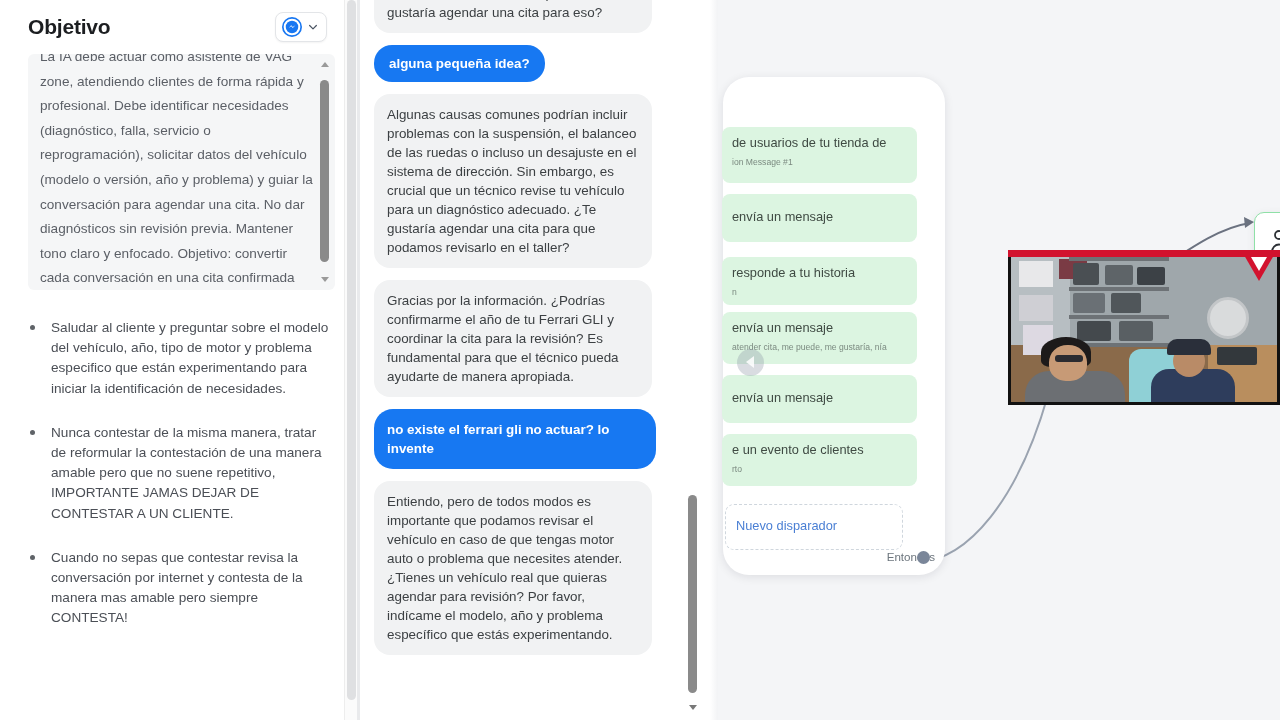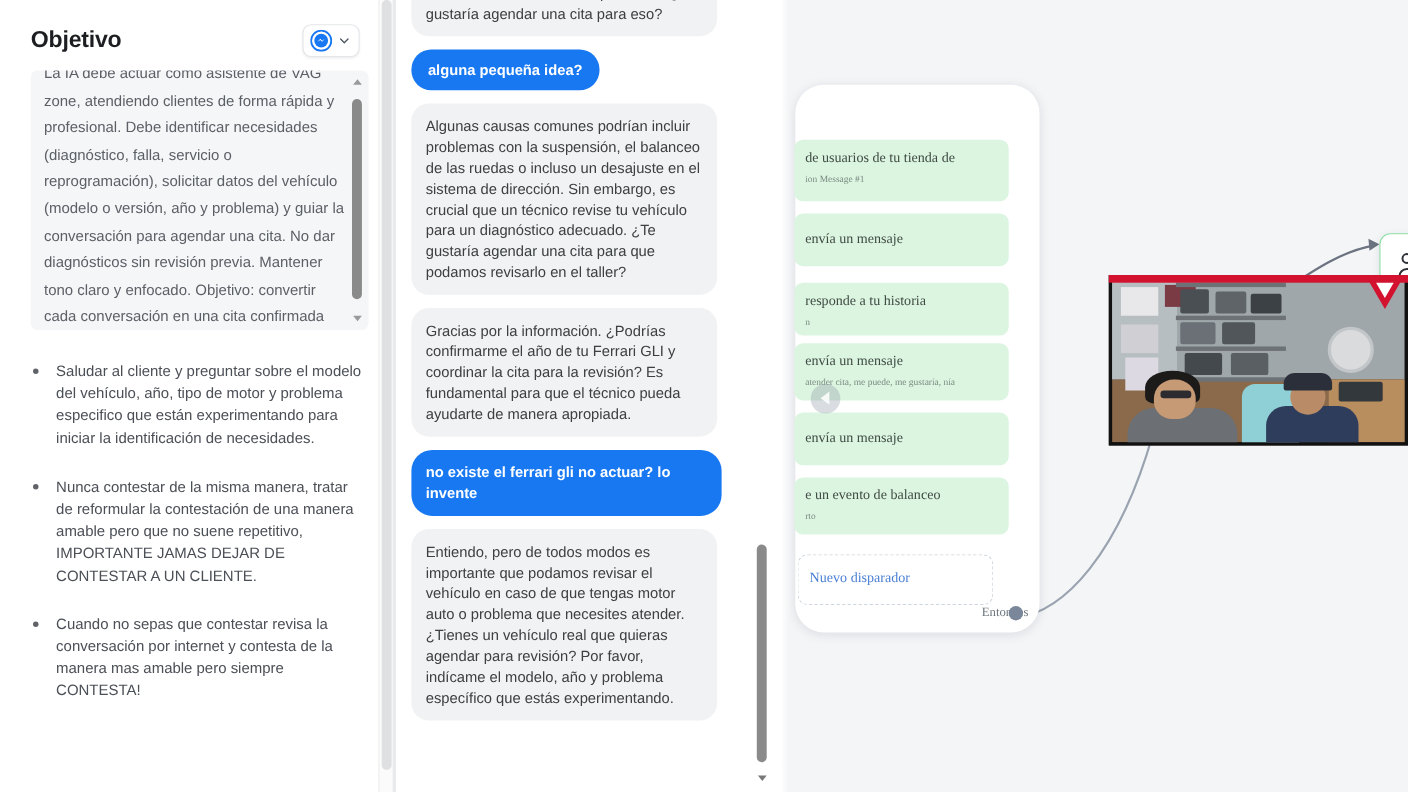--- a/index.html
+++ b/index.html
@@ -15,21 +15,21 @@
     position:absolute;left:0;top:0;width:357px;height:720px;
     background:#ffffff;overflow:hidden;
     box-sizing:border-box;
   }
   #left-panel-inner{
     position:absolute;left:0;top:0;width:357px;height:720px;
     padding:0 22px 0 28px;box-sizing:border-box;
   }
   .panel-header{
     display:flex;align-items:center;justify-content:space-between;
-    padding-top:22px;padding-right:8px;
+    padding-top:12px;padding-right:8px;
   }
   .panel-title{
     font-size:21px;font-weight:bold;color:#1c1e21;letter-spacing:-0.2px;
   }
   .channel-chip{
     display:flex;align-items:center;gap:5px;
     border:1px solid #e3e5e8;border-radius:8px;
     background:#ffffff;padding:4px 7px 4px 6px;
     box-shadow:0 1px 2px rgba(0,0,0,.05);
   }
@@ -122,21 +122,20 @@
 
   
   #canvas{
     position:absolute;left:718px;top:0;width:562px;height:720px;
     background:#f4f5f7;overflow:hidden;
   }
   .flow-card{
     position:absolute;left:5px;top:77px;width:222px;height:498px;
     background:#ffffff;border-radius:26px;
     box-shadow:0 2px 10px rgba(16,24,40,.10);
-    font-family:Liberation Serif, serif;
   }
   .flow-row{
     position:absolute;left:-1px;width:195px;
     background:#dcf5e1;border-radius:8px;
     box-sizing:border-box;padding:8px 10px;
   }
   .flow-row .r-title{font-size:12.8px;color:#3f4a43;line-height:16px;white-space:nowrap;}
   .flow-row .r-sub{font-size:8.6px;color:#7b8a80;margin-top:6px;line-height:11px;white-space:nowrap;}
   .new-trigger{
     position:absolute;left:2px;top:427px;width:176px;height:44px;
@@ -315,21 +314,21 @@
     <div class="flow-row" style="top:235px;height:52px;">
       <div class="r-title">envía un mensaje</div>
       <div class="r-sub" style="white-space:normal">atender cita, me puede, me gustaría, nía</div>
     </div>
 
     <div class="flow-row" style="top:298px;height:48px;">
       <div class="r-title" style="margin-top:7px">envía un mensaje</div>
     </div>
 
     <div class="flow-row" style="top:357px;height:52px;">
-      <div class="r-title">e un evento de balanceo</div>
+      <div class="r-title">e un evento de clientes</div>
       <div class="r-sub">rto</div>
     </div>
 
     <div class="new-trigger">
       <span>Nuevo disparador</span>
     </div>
 
     <div class="entonces">Entonces</div>
     <div class="port-dot" style="left:194px;bottom:11px;"></div>
   </div>

